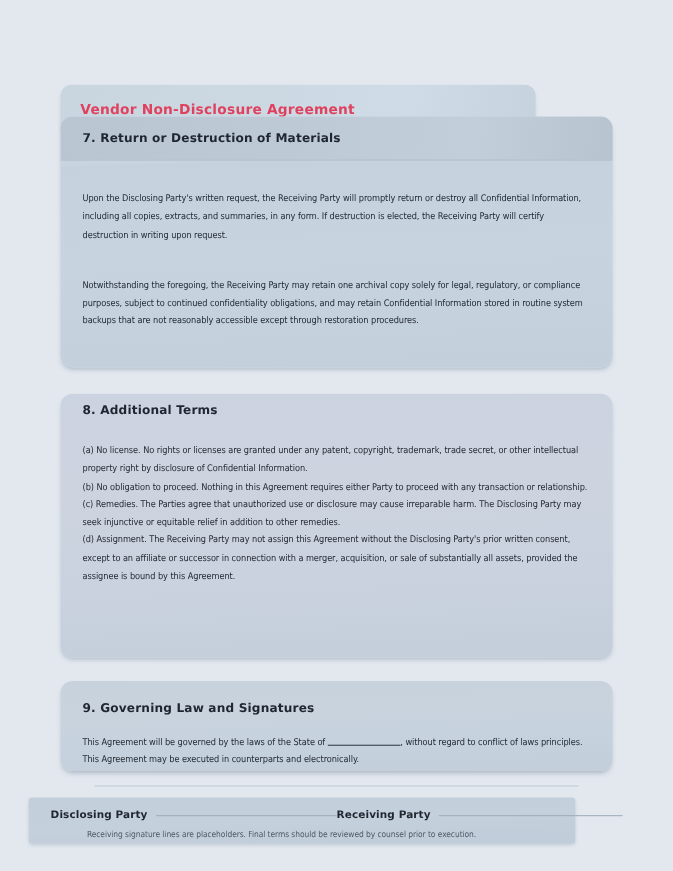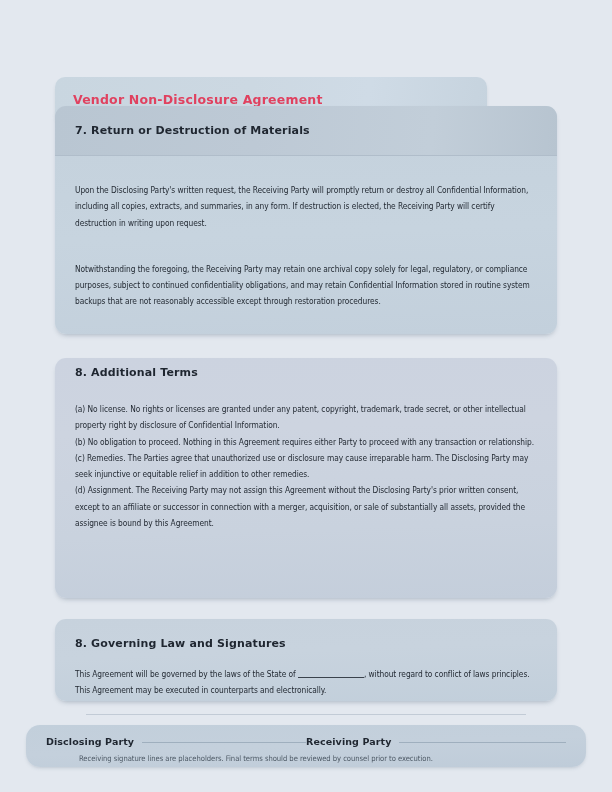--- a/index.html
+++ b/index.html
@@ -56,21 +56,21 @@
     overflow: hidden;
   }
 
   
   #card-s7 {
     top: 106px;
     height: 228px;
     background: linear-gradient(178deg, #c9d4de 0%, #c9d4de 18%, #c5d2dd 19%, #c7d4df 55%, #c3d0dc 100%);
   }
   #card-s7 .card-head {
-    height: 50px;
+    height: 40px;
     background: linear-gradient(95deg, #b9c6d2 0%, #bdc9d5 40%, #c2ced9 75%, #b7c4d0 100%);
     border-bottom: 1px solid #b0bdca;
     display: flex;
     align-items: center;
     padding-left: 20px;
     box-sizing: border-box;
   }
 
   
   #card-s8 {
@@ -139,23 +139,23 @@
     width: 440px;
     height: 1px;
     background: #c2cbd6;
   }
 
   
   .sign-block {
     position: absolute;
     left: 26px;
     top: 725px;
-    width: 560px;
+    width: 497px;
     height: 42px;
-    border-radius: 14px;
+    border-radius: 3px;
     background: linear-gradient(178deg, #c2cfdb 0%, #c4d0dc 50%, #bfccd9 100%);
     box-shadow: 0 2px 4px -2px rgba(90,110,130,0.4);
     box-sizing: border-box;
   }
   .sign-cols {
     position: absolute;
     left: 20px;
     top: 11px;
     width: 520px;
     display: flex;
@@ -215,21 +215,21 @@
     <span class="sec-title">8. Additional Terms</span>
     <div class="card-body">
       <p class="para">(a) No license. No rights or licenses are granted under any patent, copyright, trademark, trade secret, or other intellectual property right by disclosure of Confidential Information.</p>
       <p class="para">(b) No obligation to proceed. Nothing in this Agreement requires either Party to proceed with any transaction or relationship.</p>
       <p class="para">(c) Remedies. The Parties agree that unauthorized use or disclosure may cause irreparable harm. The Disclosing Party may seek injunctive or equitable relief in addition to other remedies.</p>
       <p class="para">(d) Assignment. The Receiving Party may not assign this Agreement without the Disclosing Party's prior written consent, except to an affiliate or successor in connection with a merger, acquisition, or sale of substantially all assets, provided the assignee is bound by this Agreement.</p>
     </div>
   </div>
 
   <div class="card" id="card-s9">
-    <span class="sec-title">8. Governing Law and Signatures</span>
+    <span class="sec-title">9. Governing Law and Signatures</span>
     <div class="card-body">
       <p class="para"><span>This Agreement will be governed by the laws of the State of</span> <span class="blank-line"></span><span>, without regard to conflict of laws principles. This Agreement may be executed in counterparts and electronically.</span></p>
     </div>
   </div>
 
   <div class="divider"></div>
 
   <div class="sign-block">
     <div class="sign-cols">
       <div class="sign-col">

